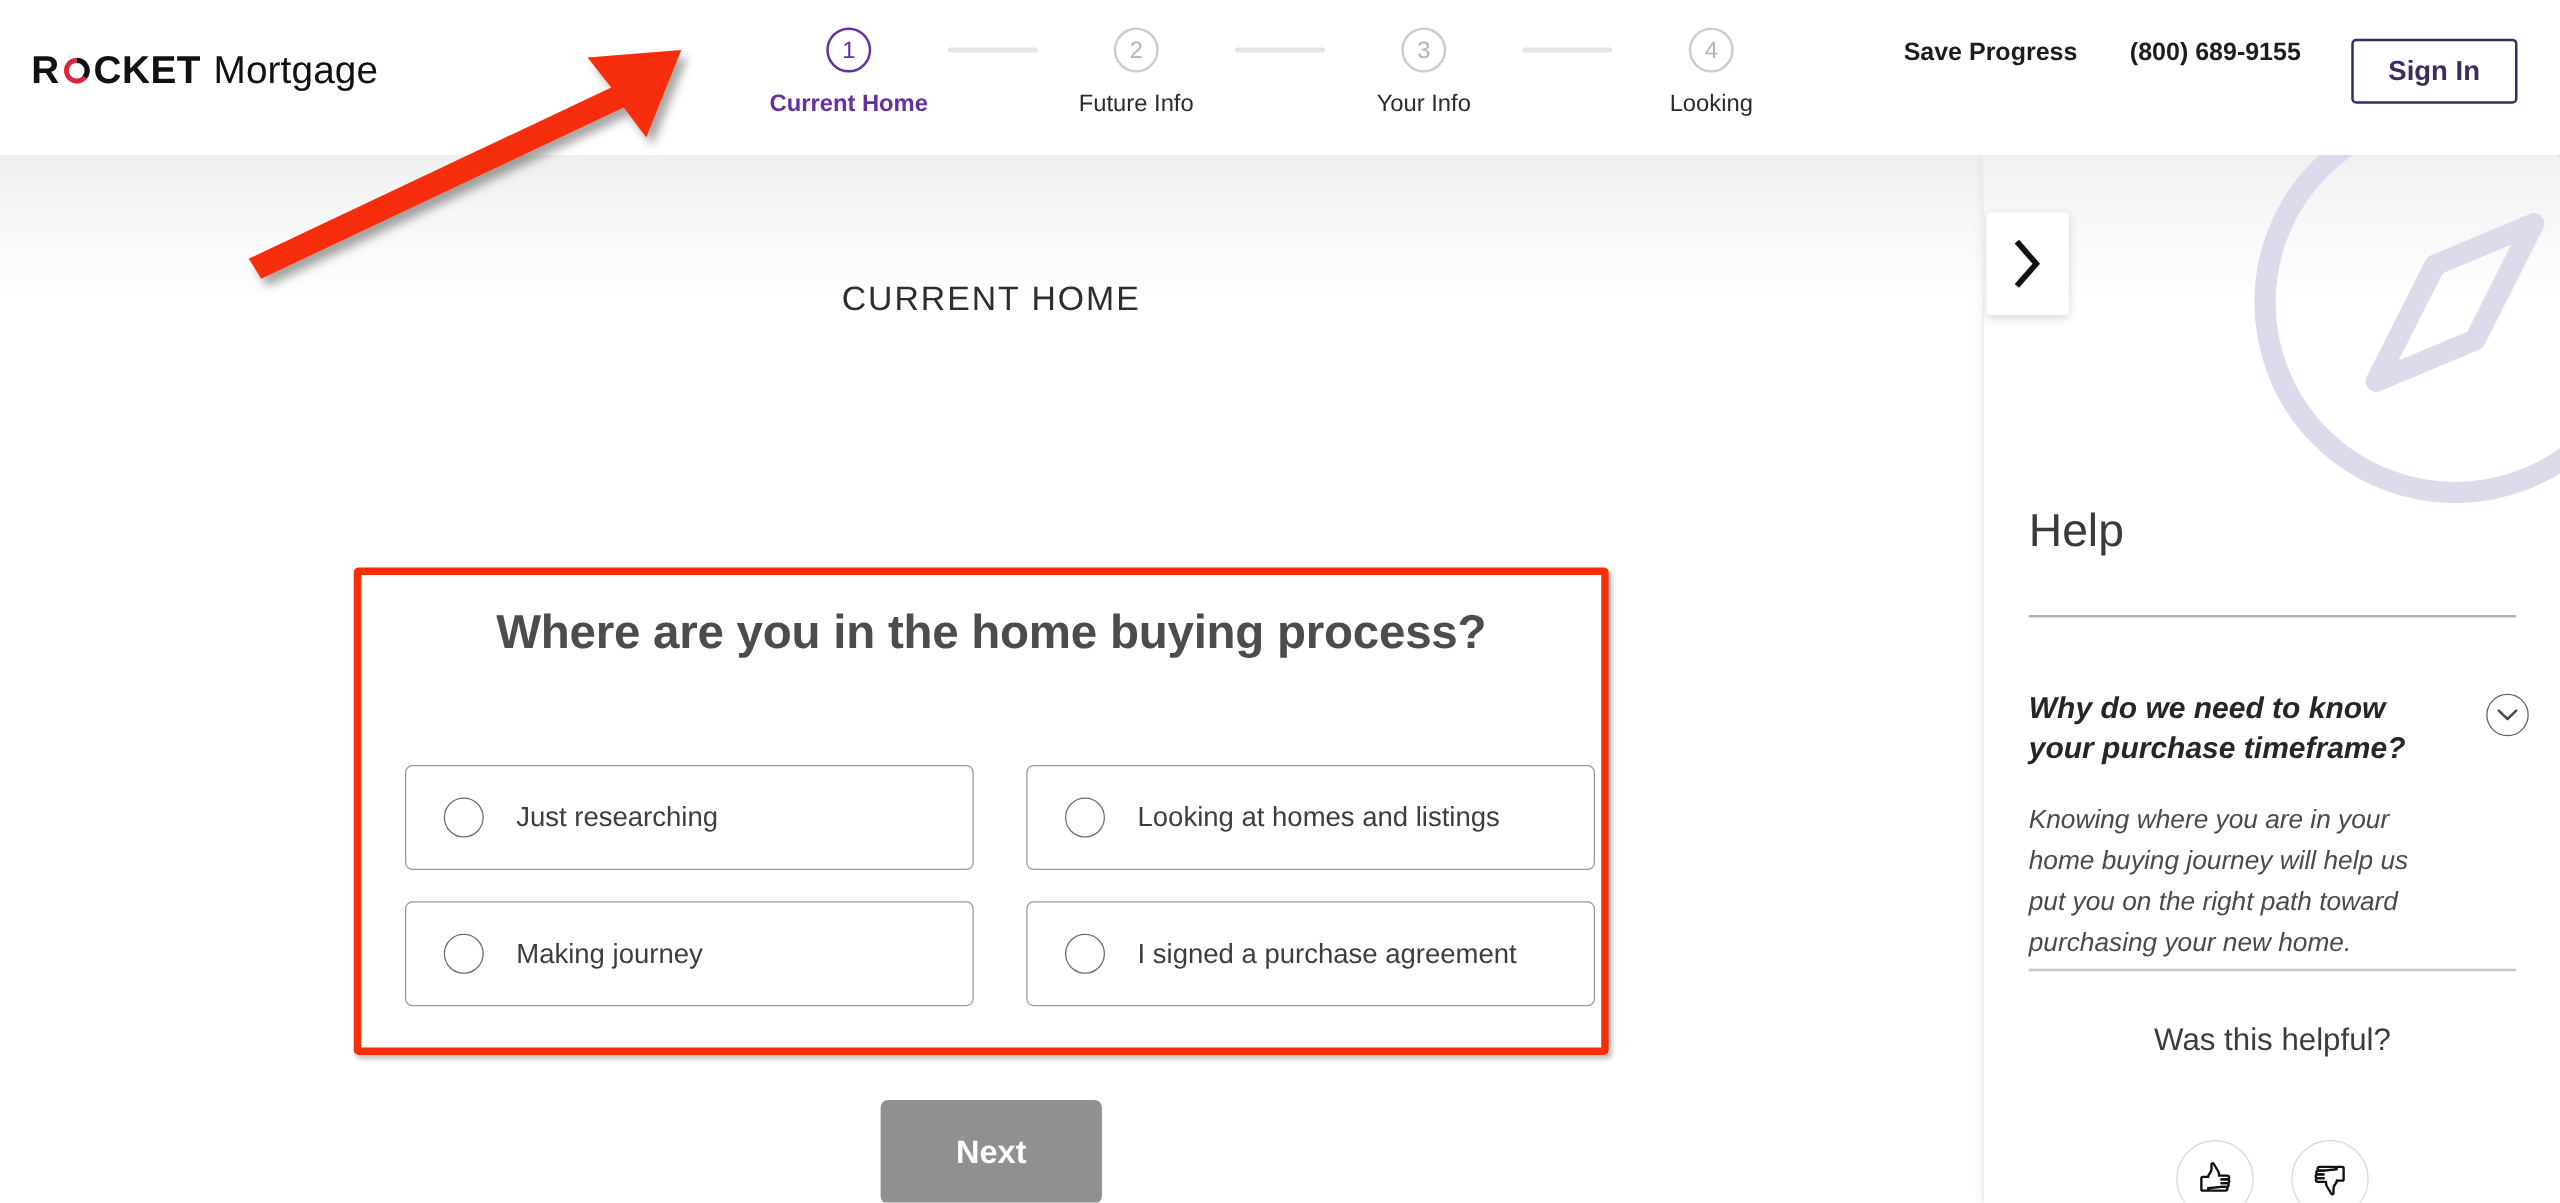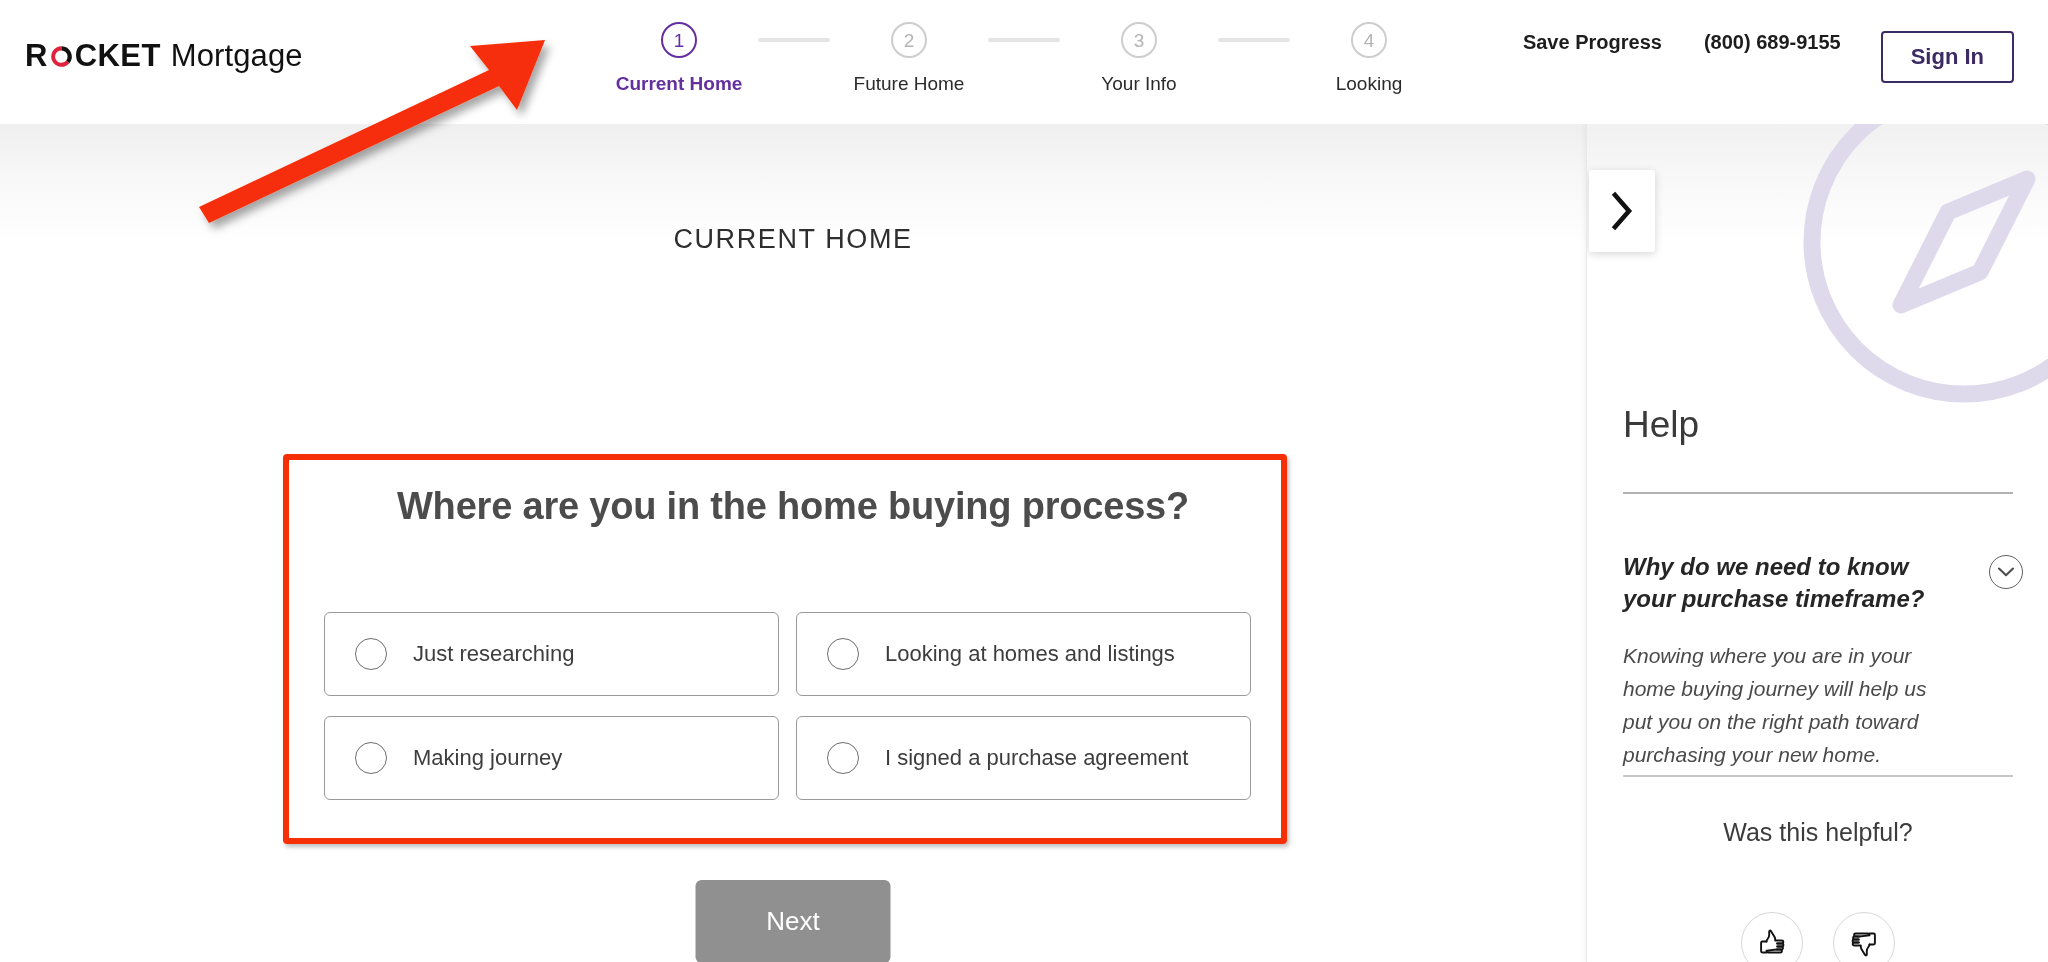--- a/index.html
+++ b/index.html
@@ -111,42 +111,42 @@
   .question {
     position: absolute; top: 361px; width: 100%; text-align: center;
     font-size: 38px; font-weight: 700; color: #4c4c4c;
     letter-spacing: -0.2px;
   }
 
   .options {
     position: absolute; top: 488px; left: 324px;
     width: 930px;
     display: grid; grid-template-columns: 472px 458px;
-    column-gap: 0px; row-gap: 20px;
+    column-gap: 0px; row-gap: 20px; gap: 25px;
   }
   .opt {
     width: 455px; height: 84px;
     border: 1.5px solid #9a9a9a; border-radius: 6px;
     background: #fff;
     display: flex; align-items: center;
     padding-left: 30px; cursor: pointer;
   }
   .opt .radio {
     width: 32px; height: 32px; border-radius: 50%;
     border: 1.7px solid #6d6d6d; background: #fff; flex: none;
   }
   .opt .opt-label {
     margin-left: 26px; font-size: 22px; color: #3d3d3d; font-weight: 400;
   }
 
   .next-btn {
     position: absolute; top: 756px; left: 50%; transform: translateX(-50%);
-    width: 195px; height: 83px; border-radius: 6px;
+    width: 177px; height: 83px; border-radius: 6px;
     background: #909090; border: none;
-    color: #ffffff; font-size: 26px; font-weight: 400;
+    color: #ffffff; font-size: 26px; font-weight: 700;
     cursor: not-allowed;
     font-family: "Liberation Sans", sans-serif;
   }
 
   
   .help-panel {
     position: absolute; top: 124px; right: 0;
     width: 462px; height: 838px;
     background: #ffffff;
     border-left: 1px solid #e8e8e8;
@@ -241,21 +241,21 @@
     </div>
 
     <div class="stepper">
       <div class="step active">
         <div class="step-circle">1</div>
         <div class="step-label">Current Home</div>
       </div>
       <div class="step-line"></div>
       <div class="step">
         <div class="step-circle">2</div>
-        <div class="step-label">Future Home</div>
+        <div class="step-label">Future Info</div>
       </div>
       <div class="step-line"></div>
       <div class="step">
         <div class="step-circle">3</div>
         <div class="step-label">Your Info</div>
       </div>
       <div class="step-line"></div>
       <div class="step">
         <div class="step-circle">4</div>
         <div class="step-label">Looking</div>

